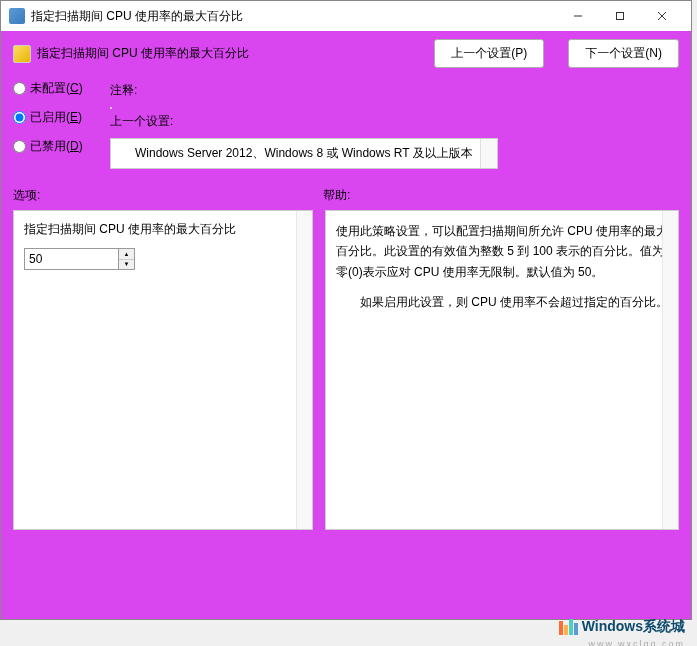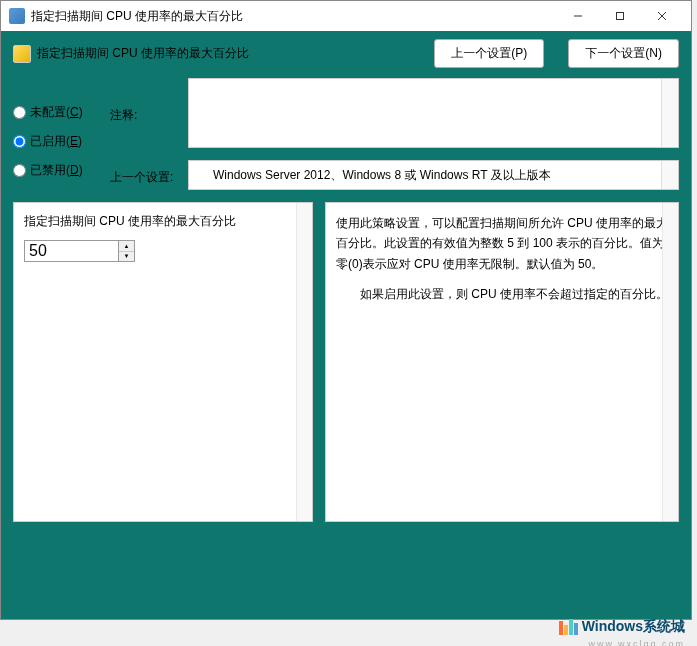--- a/index.html
+++ b/index.html
@@ -11,21 +11,21 @@
       font-family: "Microsoft YaHei", "Segoe UI", sans-serif;
       font-size: 12px;
       background: #f0f0f0;
       width: 697px;
       height: 646px;
       position: relative;
     }
     .window {
       width: 692px;
       height: 620px;
-      background: #0f766e;
+      background: #d946ef;
       border: 1px solid #888;
       position: absolute;
       top: 0;
       left: 0;
     }
     .titlebar {
       height: 30px;
       display: flex;
       align-items: center;
       padding: 0 8px;
@@ -90,21 +90,20 @@
       font-family: inherit;
     }
     .main-section {
       display: flex;
       gap: 12px;
       margin-top: 8px;
     }
     .radio-group {
       width: 85px;
       padding-top: 2px;
-      margin-top: 24px;
     }
     .radio-row {
       display: flex;
       align-items: center;
       gap: 4px;
       margin-bottom: 12px;
       cursor: pointer;
     }
     .radio-row input[type="radio"] {
       width: 13px;
@@ -115,22 +114,23 @@
     }
     .radio-label u {
       text-decoration: underline;
     }
     .fields-section {
       flex: 1;
     }
     .field-row {
       display: flex;
       gap: 8px;
-      margin-bottom: 12px;
-      align-items: center;
+      margin-bottom: 0;
+      align-items: flex-start;
+      flex-direction: column;
     }
     .field-label {
       width: 70px;
       padding-top: 4px;
       font-size: 12px;
     }
     .comment-box {
       flex: 1;
       height: 70px;
       border: 1px solid #ccc;
@@ -209,21 +209,21 @@
     }
     .spinner-wrap {
       display: flex;
       align-items: center;
     }
     .spinner-input {
       width: 95px;
       height: 22px;
       border: 1px solid #999;
       padding: 2px 4px;
-      font-size: 16px;
+      font-size: 12px;
       font-family: inherit;
     }
     .spinner-btns {
       display: flex;
       flex-direction: column;
       border: 1px solid #999;
       border-left: none;
       height: 22px;
       width: 16px;
     }
@@ -337,20 +337,24 @@
           <div class="field-label">注释:</div>
           <div class="comment-box"></div>
         </div>
         <div class="field-row">
           <div class="field-label">上一个设置:</div>
           <div class="platform-box"><span>Windows Server 2012、Windows 8 或 Windows RT 及以上版本</span></div>
         </div>
       </div>
     </div>
 
+    <div class="labels-row">
+      <div>选项:</div>
+      <div>帮助:</div>
+    </div>
 
     <div class="panels-row">
       <div class="panel options-panel">
         <div class="option-label">指定扫描期间 CPU 使用率的最大百分比</div>
         <div class="spinner-wrap">
           <input class="spinner-input" type="text" value="50" style="">
           <div class="spinner-btns">
             <div class="spin-btn">▲</div>
             <div class="spin-btn">▼</div>
           </div>

